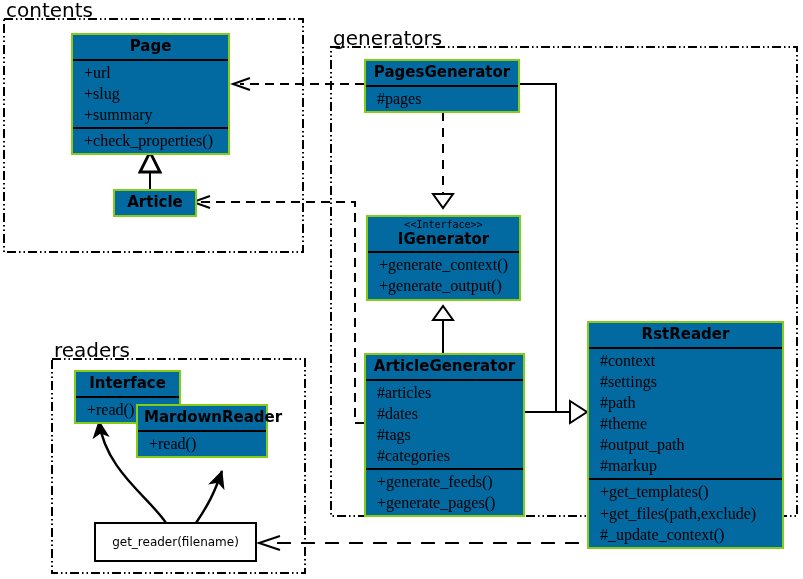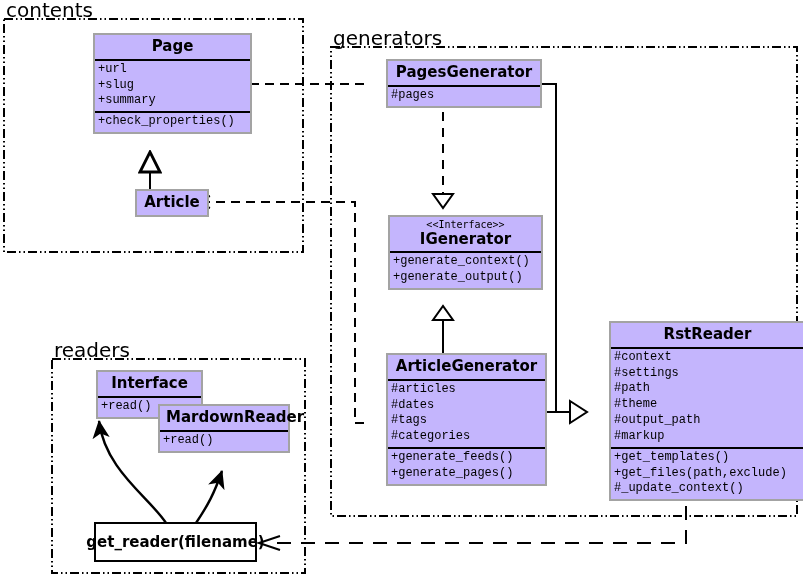--- a/index.html
+++ b/index.html
@@ -28,24 +28,23 @@
     position: absolute;
     font-family: "DejaVu Sans", sans-serif;
     font-size: 20px;
     color: #000000;
     white-space: nowrap;
     line-height: 1;
   }
   
   .cls {
     position: absolute;
-    background: #c4b5fd;
-    border: 2px solid #a3a3a3;
+    background: #0369a1;
+    border: 2px solid #84cc16;
     box-sizing: border-box;
-    margin-left: 22px;
   }
   .cls-name {
     font-family: "DejaVu Sans", sans-serif;
     font-weight: bold;
     font-size: 15px;
     text-align: center;
     color: #000000;
     padding: 3px 6px 4px 6px;
     line-height: 1.12;
     white-space: nowrap;
@@ -56,42 +55,41 @@
     font-size: 10px;
     text-align: center;
     color: #000000;
     line-height: 1.15;
   }
   .cls-sec {
     border-top: 2px solid #000000;
     padding: 1px 0 2px 0;
   }
   .cls-item {
-    font-family: Liberation Mono, monospace;
-    font-size: 12px;
+    font-family: Liberation Serif, serif;
+    font-size: 16px;
     color: #000000;
     line-height: 1.32;
-    padding-left: 3px;
+    padding-left: 11px;
     white-space: nowrap;
   }
   .fn-box {
     position: absolute;
     background: #ffffff;
     border: 2px solid #000000;
     box-sizing: border-box;
     display: flex;
     align-items: center;
     justify-content: center;
   }
   .fn-label {
     font-family: "DejaVu Sans", sans-serif;
-    font-size: 15px;
-    color: #000000;
-    white-space: nowrap;
-    font-weight: bold;
+    font-size: 12px;
+    color: #000000;
+    white-space: nowrap;
   }
 </style>
 </head>
 <body>
 
 <div id="canvas">
 
   <svg class="layer" viewBox="0 0 803 579">
     <defs>
       <marker id="hollowTri" viewBox="0 0 12 12" refX="11" refY="6" markerWidth="12" markerHeight="12" orient="auto-start-reverse">
@@ -172,21 +170,21 @@
     <div class="cls-sec">
       <div class="cls-item">+url</div>
       <div class="cls-item">+slug</div>
       <div class="cls-item">+summary</div>
     </div>
     <div class="cls-sec">
       <div class="cls-item">+check_properties()</div>
     </div>
   </div>
 
-  <div class="cls" style="left:113px; top:189px; width:74px;">
+  <div class="cls" style="left:113px; top:189px; width:84px;">
     <div class="cls-name">Article</div>
   </div>
 
   <div class="cls" style="left:364px; top:59px; width:156px;">
     <div class="cls-name">PagesGenerator</div>
     <div class="cls-sec">
       <div class="cls-item">#pages</div>
     </div>
   </div>
 

